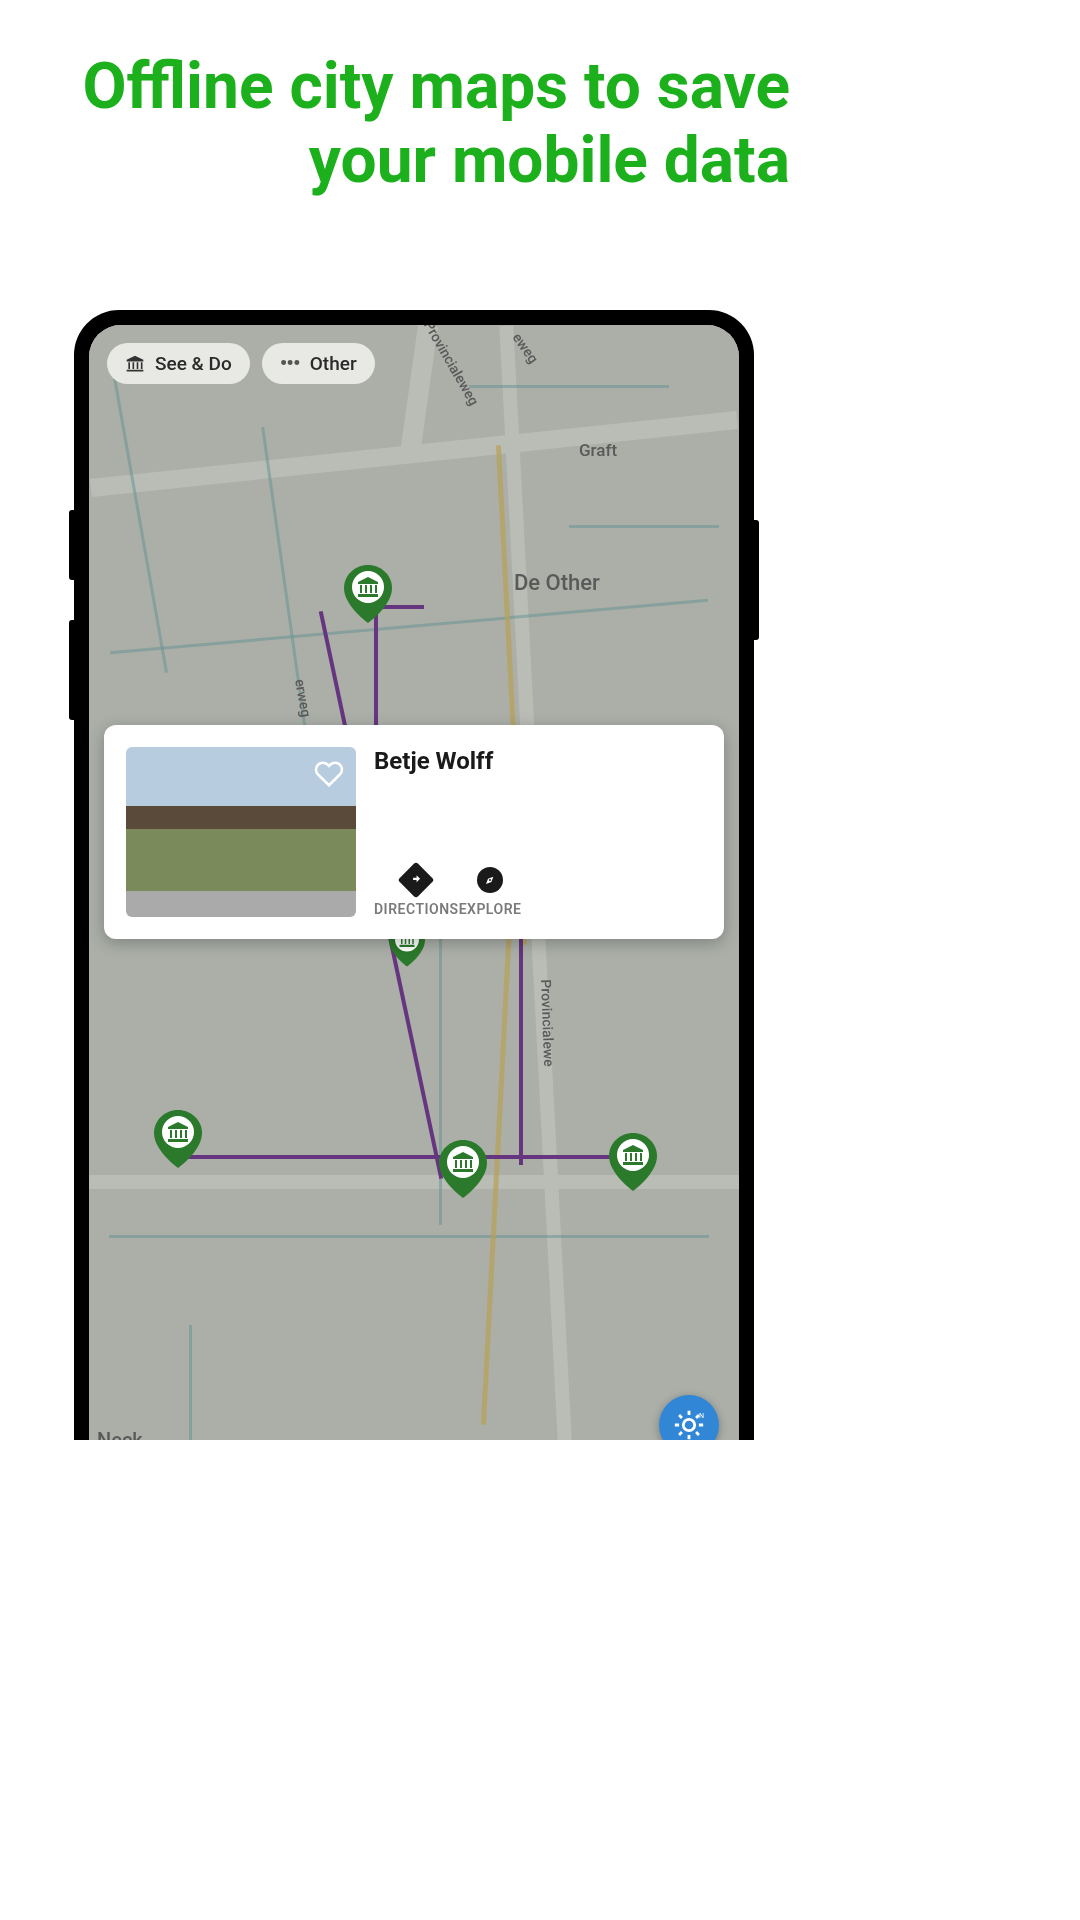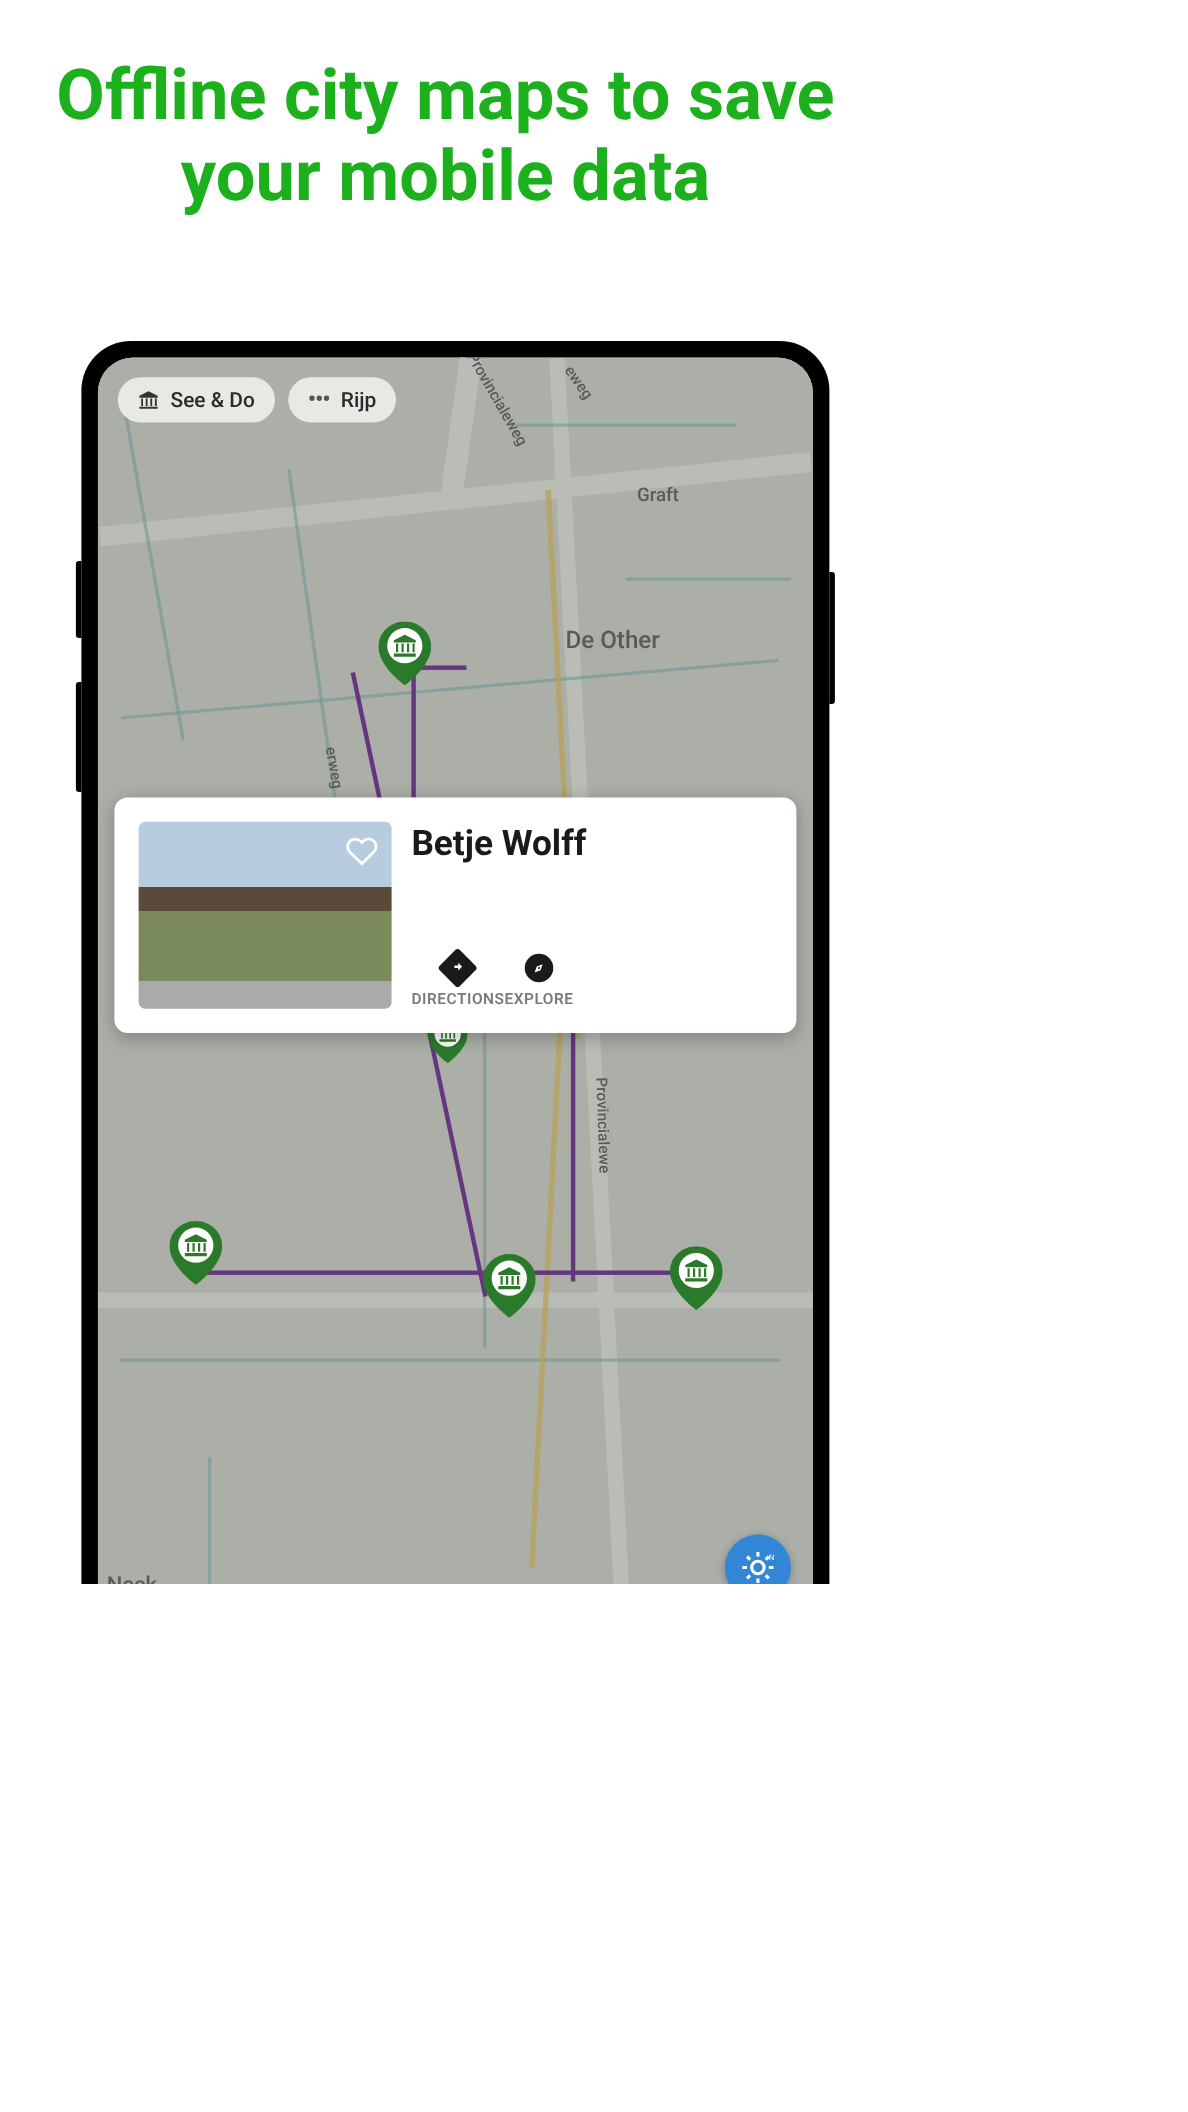--- a/index.html
+++ b/index.html
@@ -8,21 +8,21 @@
       height: 1440px;
       font-family: -apple-system, BlinkMacSystemFont, 'Segoe UI', Roboto, sans-serif;
       background: #ffffff;
       position: relative;
     }
     .promo-headline {
       position: absolute;
       top: 50px;
       left: 0;
       right: 0;
-      text-align: center;
+      text-align: right;
       font-size: 64px;
       font-weight: 700;
       color: #1cb01c;
       line-height: 1.15;
       padding: 0 20px;
     }
     .phone-frame {
       position: absolute;
       top: 310px;
       left: 74px;
@@ -137,21 +137,21 @@
       position: relative;
     }
     .heart-btn {
       position: absolute;
       top: 12px;
       right: 12px;
       width: 30px;
       height: 30px;
     }
     .card-right { flex: 1; display: flex; flex-direction: column; justify-content: space-between; }
-    .card-title { font-size: 32px; font-weight: 700; color: #1a1a1a; }
+    .card-title { font-size: 24px; font-weight: 700; color: #1a1a1a; }
     .card-actions { display: flex; }
     .action-btn {
       display: flex;
       flex-direction: column;
       align-items: center;
       gap: 8px;
     }
     .action-icon {
       width: 26px;
       height: 26px;
@@ -273,21 +273,21 @@
 
     <div class="chip-row">
       <div class="chip">
         <svg viewBox="0 0 24 24" fill="#333">
             <path d="M12 2L2 7v2h20V7z M4 10h2v8H4zm5 0h2v8H9zm5 0h2v8h-2zm5 0h2v8h-2zM2 19h20v2H2z"></path>
           </svg>
         <span>See &amp; Do</span>
       </div>
       <div class="chip">
         <span class="dots">•••</span>
-        <span>Rijp</span>
+        <span>Other</span>
       </div>
     </div>
 
     <div class="info-card">
       <div class="card-image">
         <div class="heart-btn">
           <svg viewBox="0 0 24 24" fill="none" stroke="#fff" stroke-width="2">
               <path d="M20.8 4.6a5.5 5.5 0 0 0-7.8 0L12 5.6l-1-1a5.5 5.5 0 0 0-7.8 7.8l1 1L12 21l7.8-7.8 1-1a5.5 5.5 0 0 0 0-7.6z"></path>
             </svg>
         </div>

